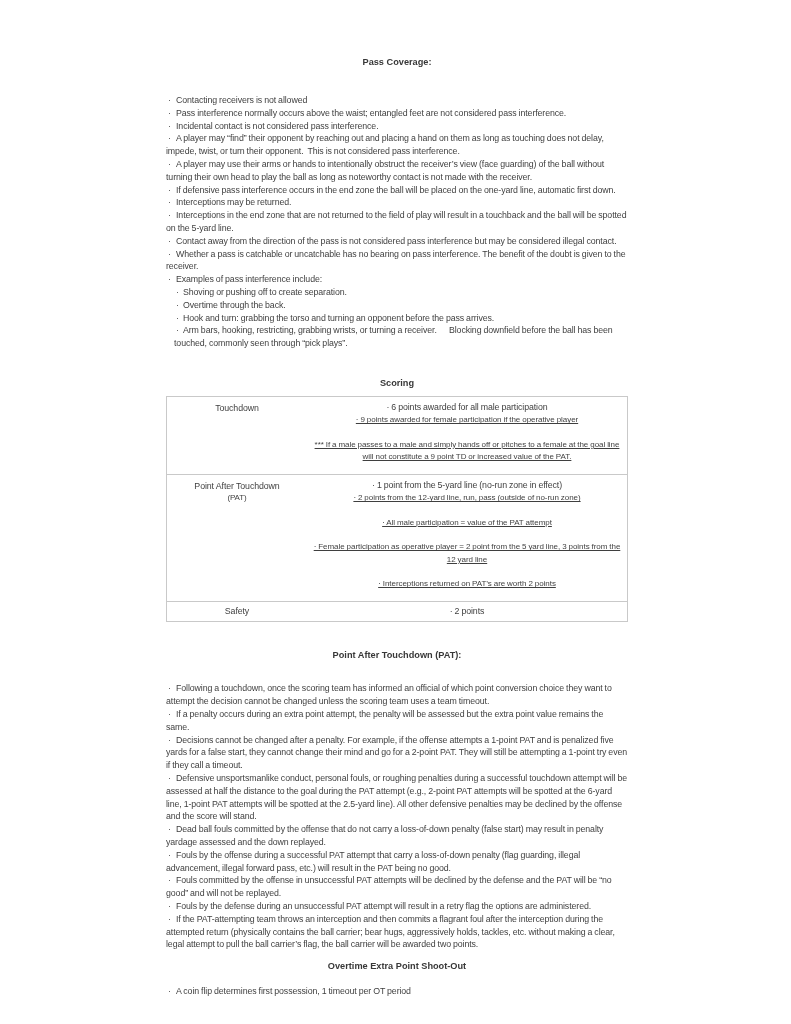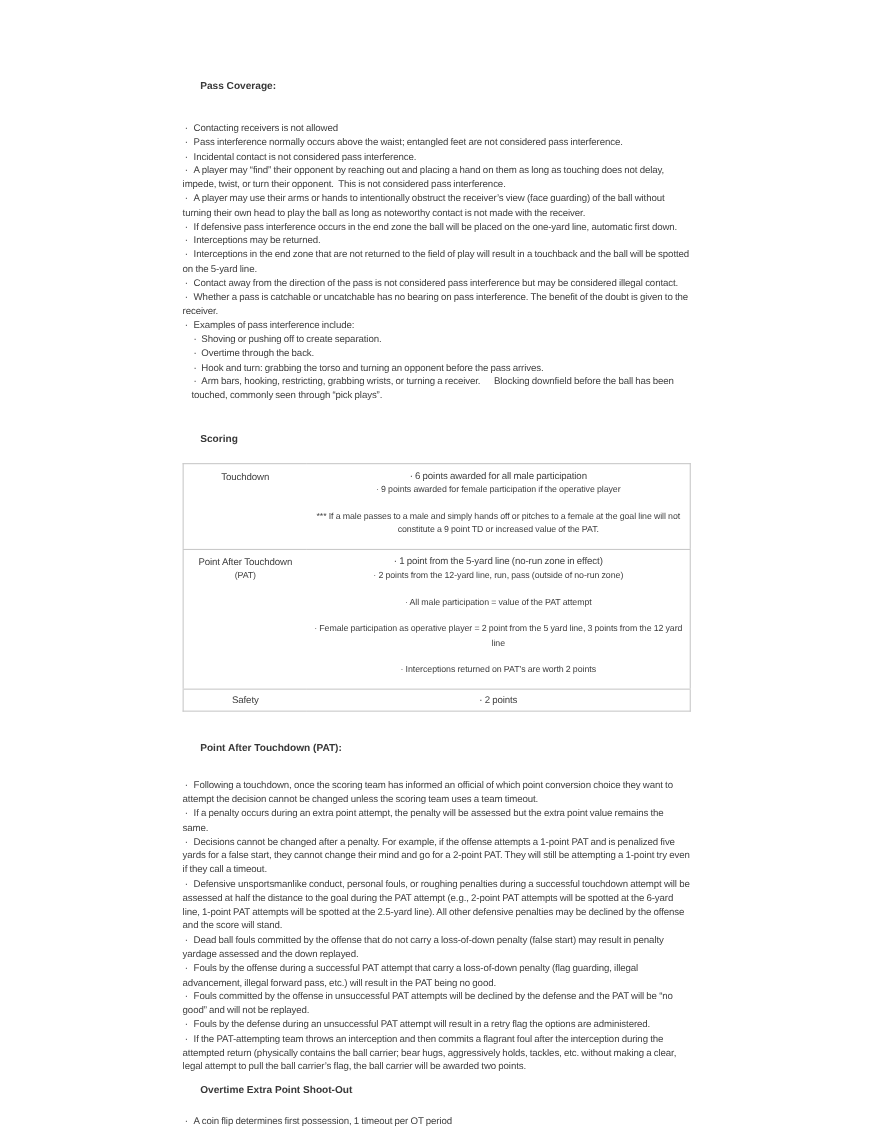--- a/index.html
+++ b/index.html
@@ -10,21 +10,21 @@
     -webkit-font-smoothing:antialiased;
   }
   .page{
     position:relative;box-sizing:border-box;
     width:791px;min-height:1024px;
     padding:56px 163px 20px 166px;
     background:#ffffff;
   }
   .h{
     font-size:9.2px;font-weight:700;color:#383838;
-    margin:16px;letter-spacing:0;line-height:12px;
+    margin:0;letter-spacing:0;line-height:12px;text-align:center;
   }
   .list{margin-top:26px;}
   .b{
     margin:0;font-size:8.8px;line-height:12.8px;
     letter-spacing:-0.1px;word-spacing:-0.3px;
     white-space:pre-wrap;color:#3f3f3f;
   }
   .b .mk{
     display:inline-block;width:10px;box-sizing:border-box;
     padding-left:2px;color:#4a4a4a;
@@ -42,23 +42,23 @@
   table.score tr:last-child{border-bottom:none;}
   td{vertical-align:top;}
   td.lbl{
     width:100px;text-align:center;
     padding:5px 2px 4px 2px;
     font-size:8.8px;line-height:12px;letter-spacing:-0.1px;
   }
   td.lbl .lbl-l2{font-size:8px;line-height:12px;}
   td.cnt{text-align:center;padding:4px 4px 10px 4px;margin-top:45px;}
   .t-lg{font-size:8.8px;line-height:13.5px;letter-spacing:-0.1px;word-spacing:-0.3px;}
-  .t-sm{font-size:8px;line-height:12.5px;letter-spacing:-0.05px;word-spacing:-0.2px;}
+  .t-sm{font-size:8px;line-height:12.5px;letter-spacing:-0.05px;word-spacing:-0.2px;text-decoration:underline;}
   .sp{margin-top:12px;}
-  tr.safety td.lbl{padding:3px 6px;margin-top:32px;}
+  tr.safety td.lbl{padding:3px 20px;margin-top:32px;}
   tr.safety td.cnt{padding:3px 4px;}
 
   .h-pat{margin-top:27px;}
   .list.tight{margin-top:21px;}
   .h-ot{margin-top:9px;}
   .list.ot{margin-top:13px;}
 </style>
 </head>
 <body>
 

